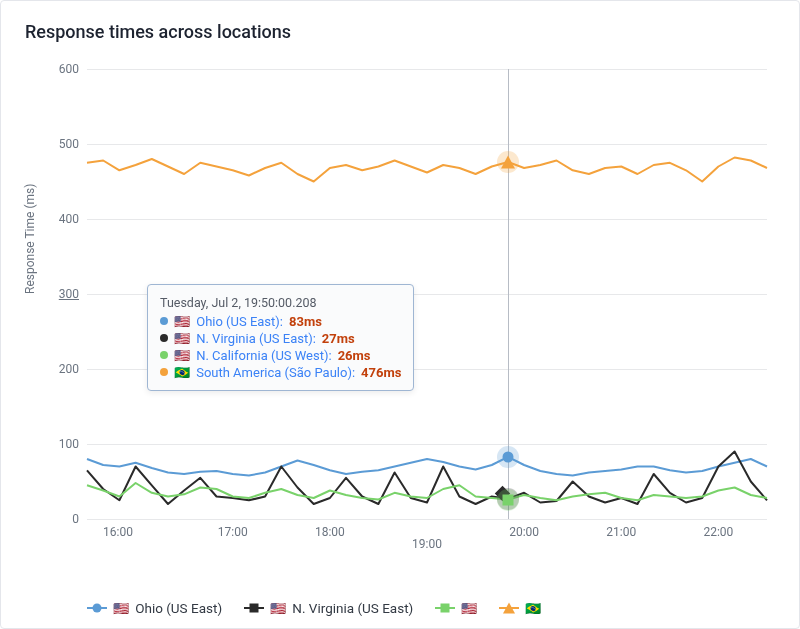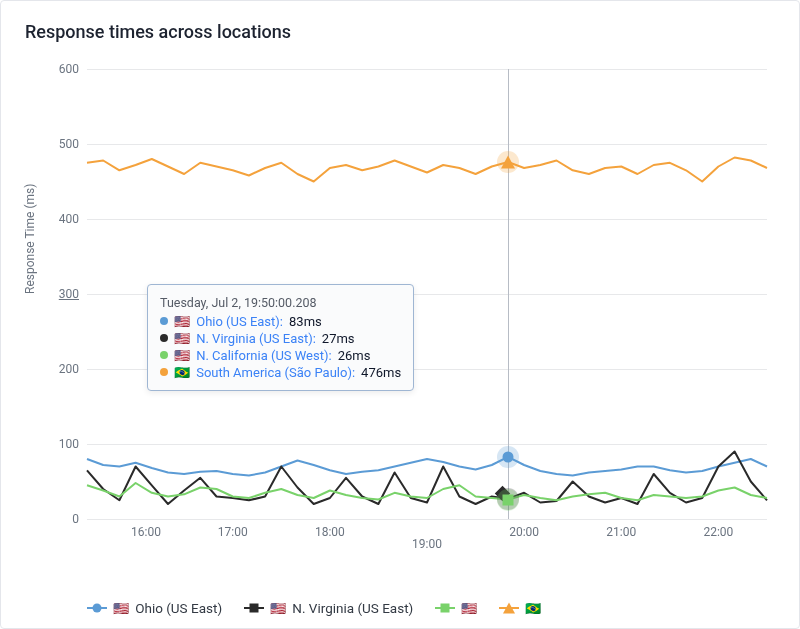--- a/index.html
+++ b/index.html
@@ -106,21 +106,21 @@
   .dot {
     width: 8px; height: 8px; border-radius: 50%;
     flex: none;
   }
   .flag {
     font-size: 13px;
     line-height: 1;
     flex: none;
   }
   .tooltip-row .lbl { color:#3b82f6; }
-  .tooltip-row .val { font-weight: 400; color:#0f172a; }
+  .tooltip-row .val { font-weight: 700; color:#c2410c; }
   .legend {
     position: absolute;
     left: 86px;
     bottom: 12px;
     right: 24px;
     display: flex;
     flex-wrap: wrap;
     gap: 8px 22px;
     font-size: 13.5px;
     color: #333a44;
@@ -182,21 +182,21 @@
       <div class="grid-line" style="top: 300px;"></div>
       <div class="y-tick" style="top: 300px;">200</div>
       <div class="grid-line" style="top: 225px;"></div>
       <div class="y-tick" style="top: 225px; text-decoration: underline;">300</div>
       <div class="grid-line" style="top: 150px;"></div>
       <div class="y-tick" style="top: 150px;">400</div>
       <div class="grid-line" style="top: 75px;"></div>
       <div class="y-tick" style="top: 75px;">500</div>
       <div class="grid-line" style="top: 0px;"></div>
       <div class="y-tick" style="top: 0px;">600</div>
-      <div class="x-tick" style="left: 59px;">16:00</div>
+      <div class="x-tick" style="left: 31px;">16:00</div>
       <div class="x-tick" style="left: 145.714px;">17:00</div>
       <div class="x-tick" style="left: 242.857px;">18:00</div>
       <div class="x-tick" style="left: 340px; margin-top: 12px;">19:00</div>
       <div class="x-tick" style="left: 437.143px;">20:00</div>
       <div class="x-tick" style="left: 534.286px;">21:00</div>
       <div class="x-tick" style="left: 631.429px;">22:00</div>
       <div class="crosshair" style="left: 420.952px;"></div>
       <div class="pt-halo" style="left: 420.952px; top: 387.75px; width: 22px; height: 22px; background: rgb(91, 155, 213);"></div>
       <div class="pt" style="left: 420.952px; top: 387.75px;">
         <div class="mark-circle" style="background: rgb(91, 155, 213); width: 11px; height: 11px; border-radius: 50%;"></div>

